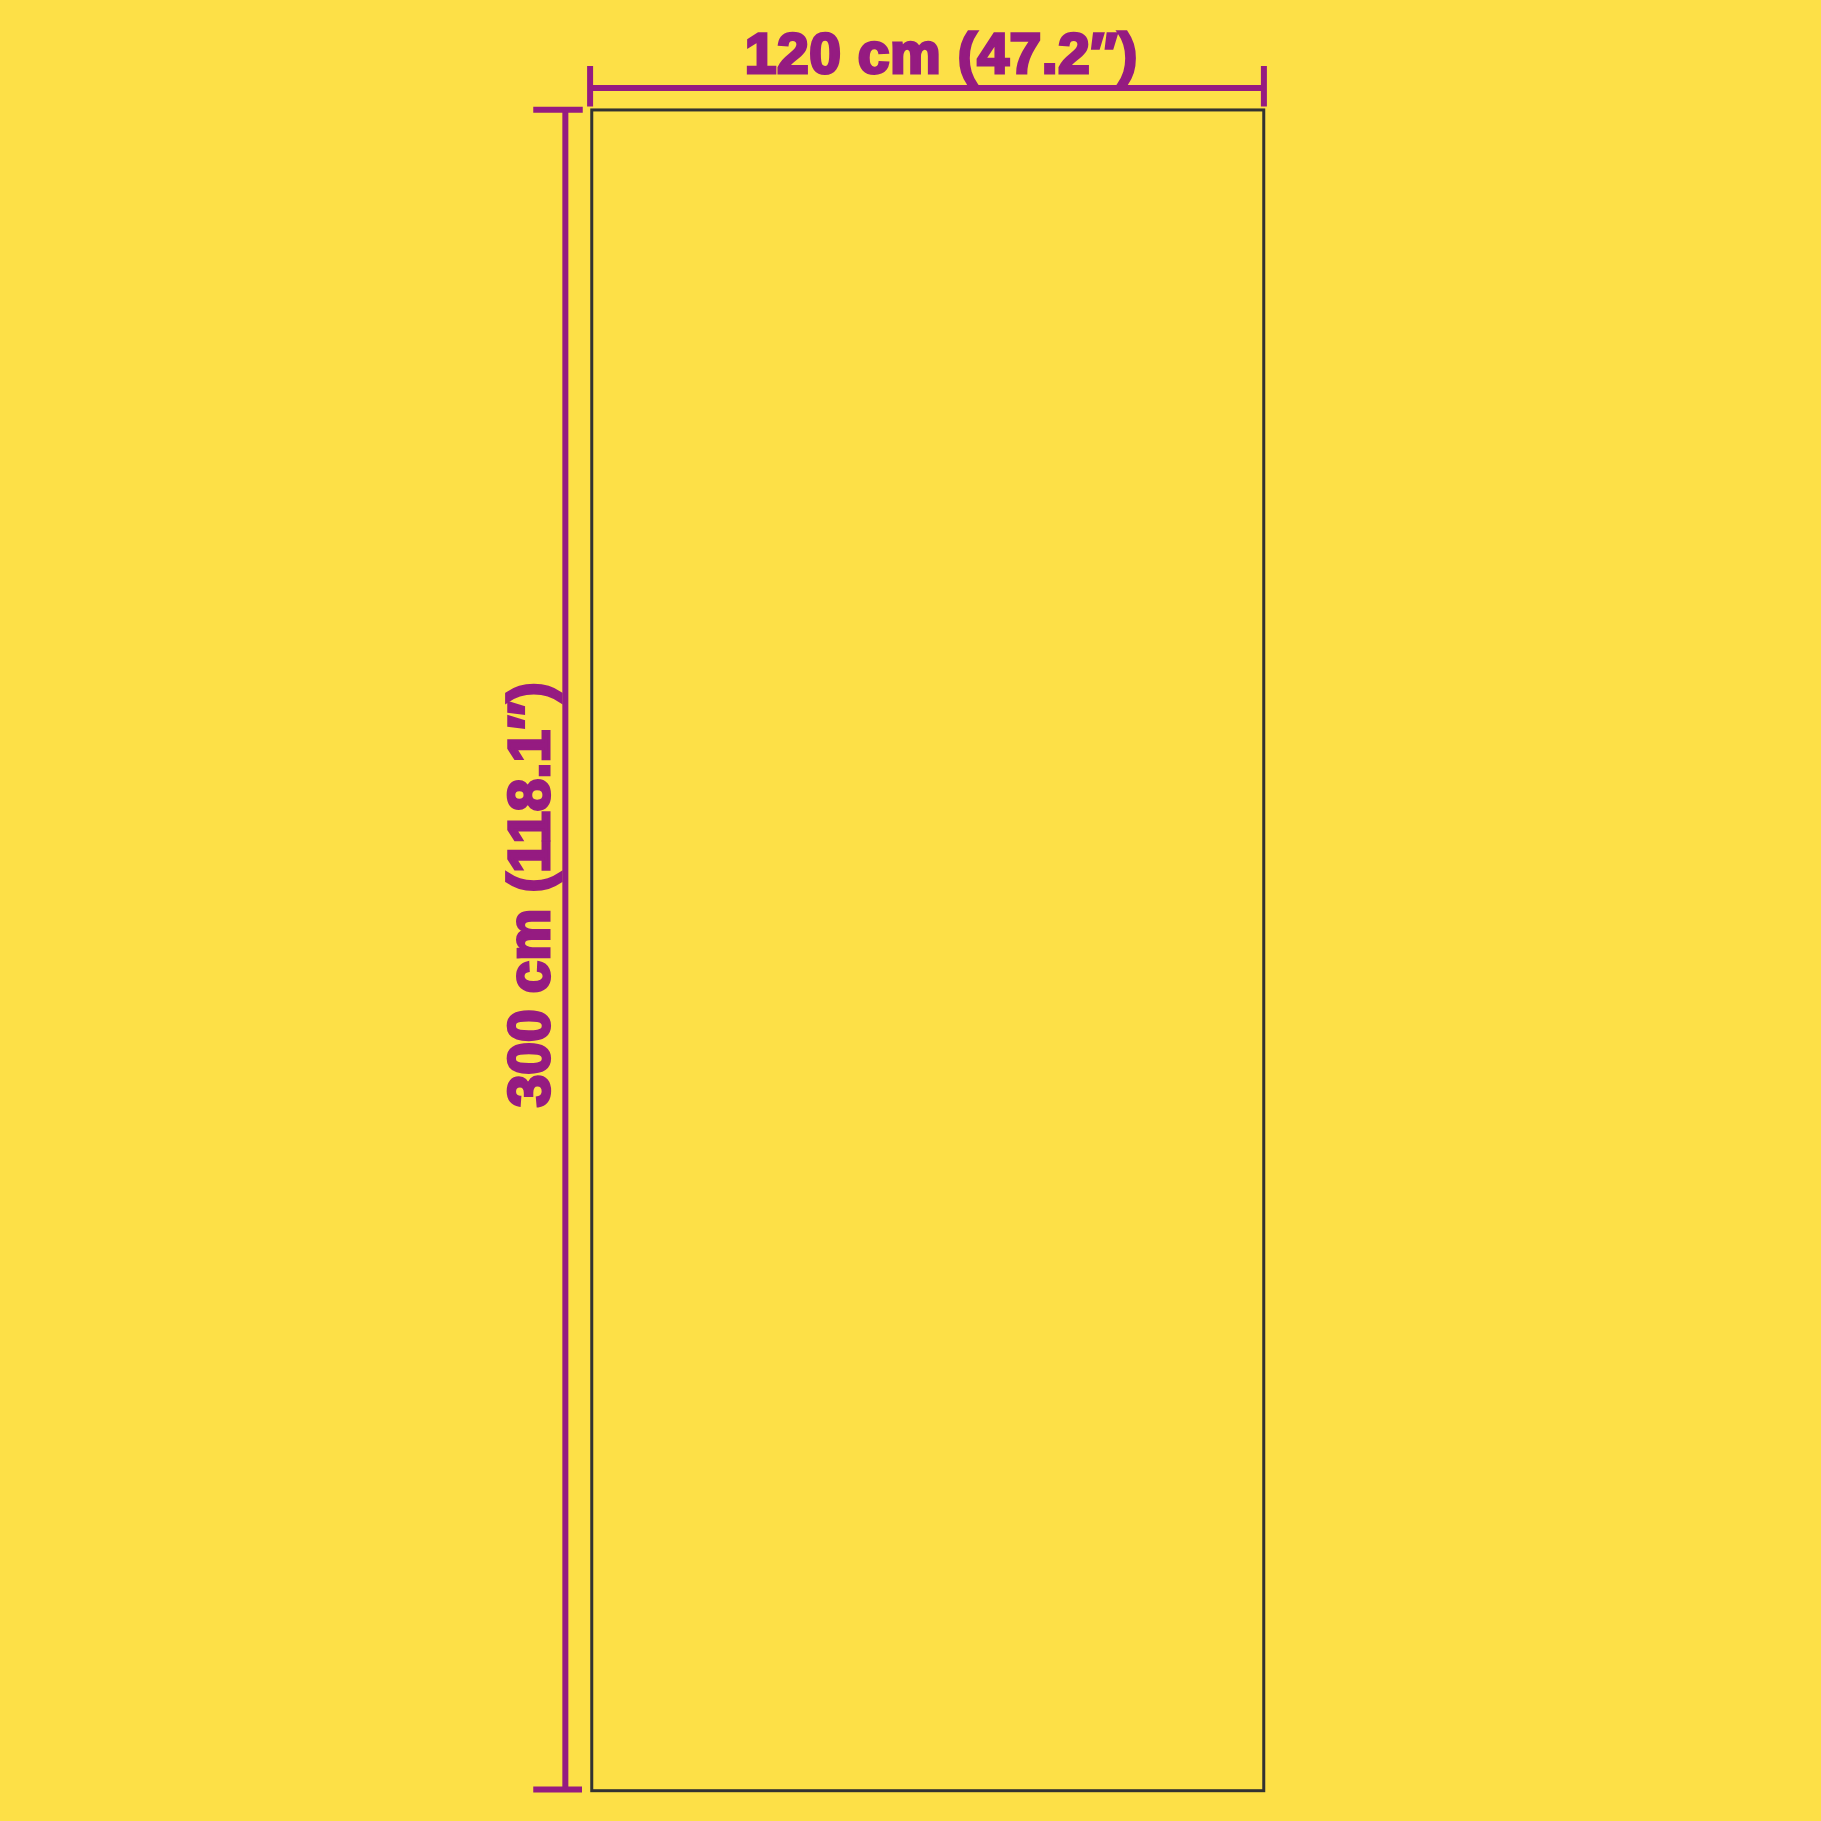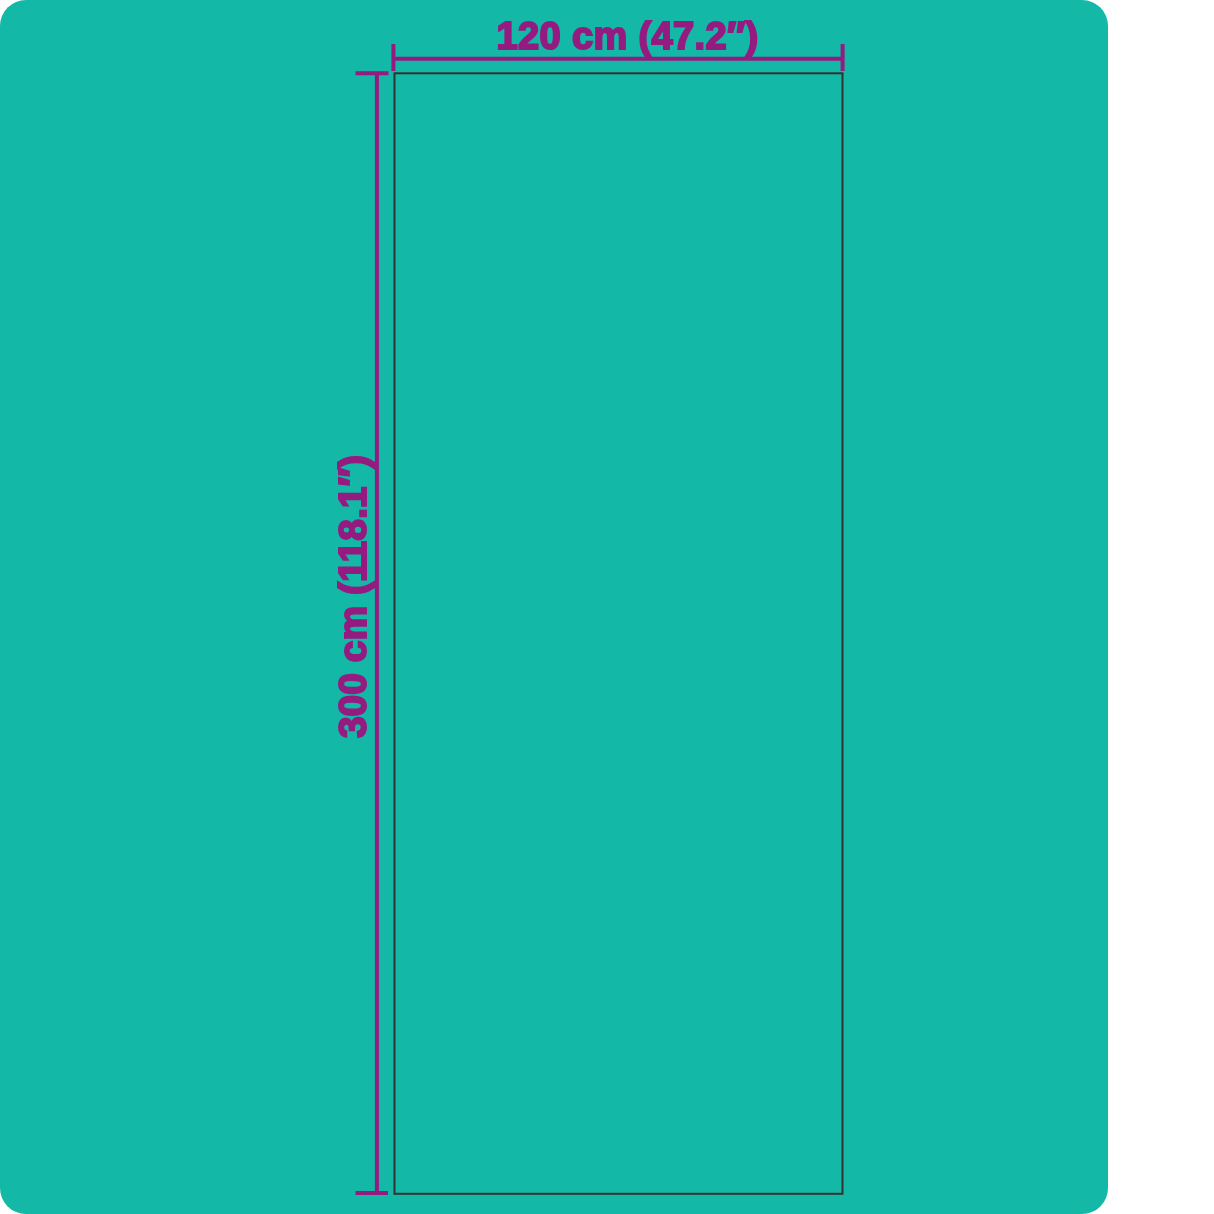--- a/index.html
+++ b/index.html
@@ -1,16 +1,16 @@
 <!DOCTYPE html>
 <html><head>
 <meta charset="utf-8">
 <style>
   html,body{margin:0;padding:0;background:#ffffff;}
-  .page{position:relative;width:1108px;height:1214px;background:#14b8a6;overflow:hidden;border-radius:26px;}
+  .page{position:relative;width:1214px;height:1214px;background:#fde047;overflow:hidden;}
   svg{display:block;}
   text{font-family:"Liberation Sans", sans-serif;font-weight:bold;fill:#951B81;}
 </style>
 </head>
 <body>
 
 <div class="page">
 <svg width="1214" height="1214" viewBox="0 0 1214 1214" xmlns="http://www.w3.org/2000/svg">
 
   <rect x="394.5" y="73.3" width="448" height="1120.5" fill="none" stroke="#323232" stroke-width="2"></rect>

